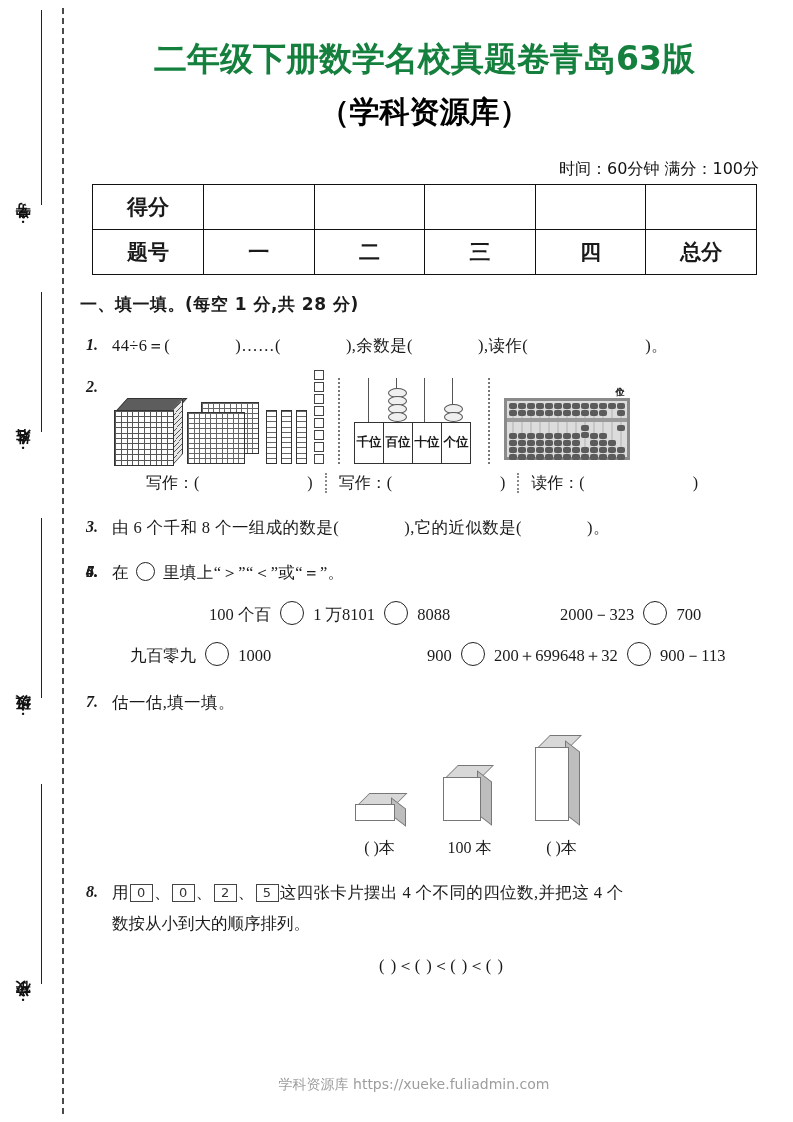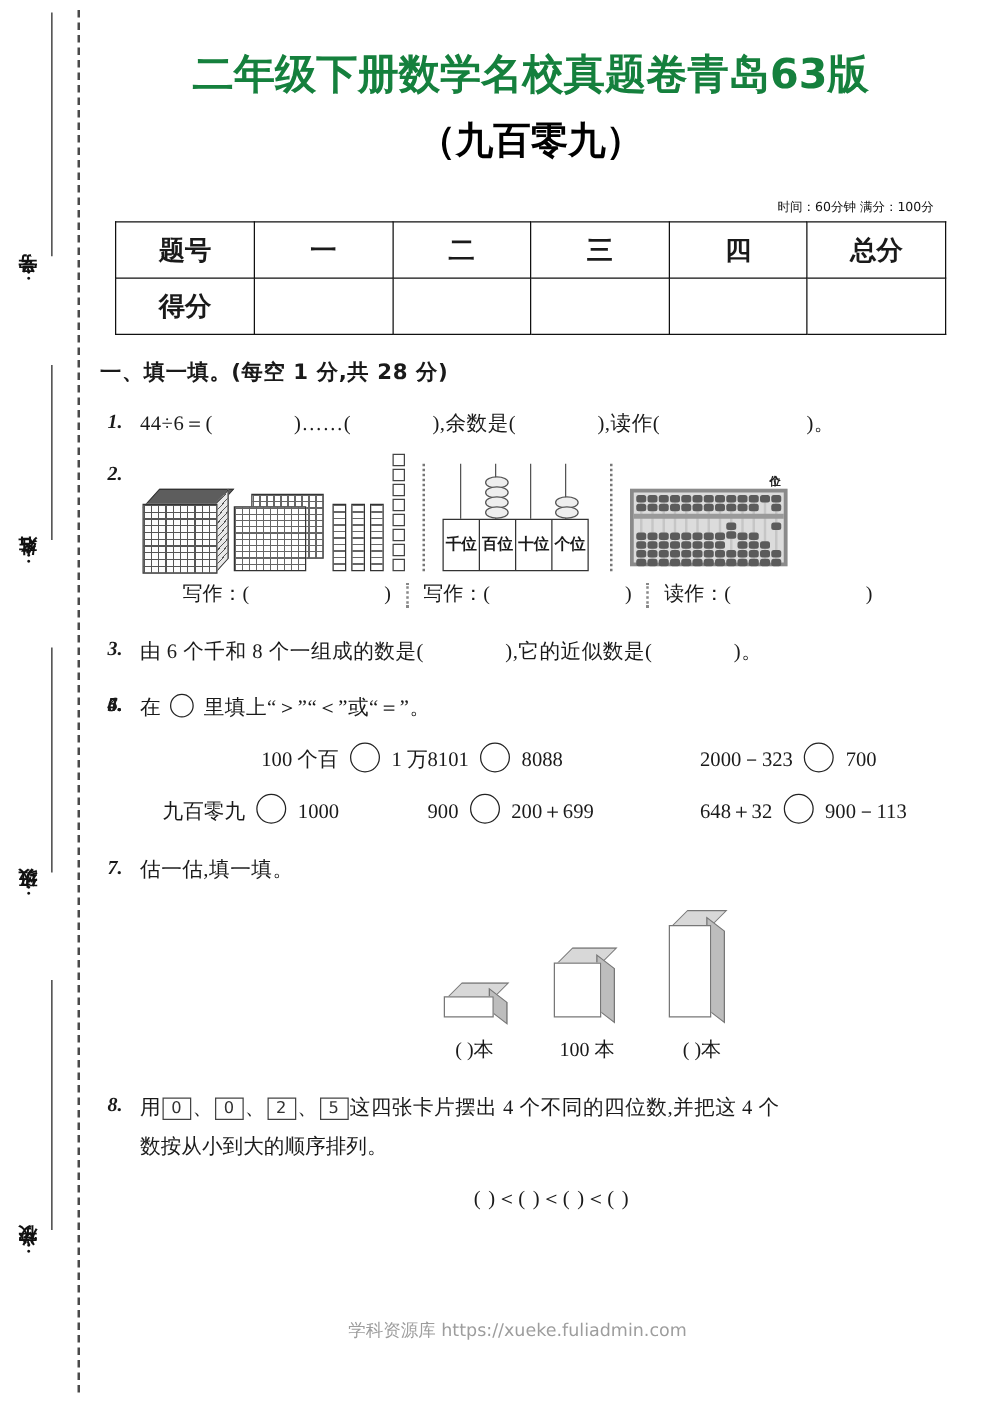--- a/index.html
+++ b/index.html
@@ -37,21 +37,21 @@
     font-family:"DejaVu Sans","Liberation Sans",sans-serif;
     margin-top:38px;line-height:1.28;color:#15803d;
   }
   .subtitle{
     text-align:center;font-size:30px;font-weight:700;
     font-family:"DejaVu Sans","Liberation Sans",sans-serif;
     margin-top:12px;color:#000;
   }
 
   .exam-meta{
-    text-align:right;font-size:10px;margin-top:26px;margin-right:24px;
+    text-align:right;font-size:16px;margin-top:26px;margin-right:12px;
     font-family:"DejaVu Sans","Liberation Sans",sans-serif;color:#111;
   }
 
   table.score{
     border-collapse:collapse;width:665px;margin:4px auto 0 auto;
     table-layout:fixed;
   }
   table.score td{
     border:1.6px solid #111;height:42px;text-align:center;
     font-size:21px;font-weight:700;font-family:"Liberation Serif","DejaVu Serif",serif;
@@ -179,21 +179,21 @@
   .bk .fr{position:absolute;background:#ffffff;border:1px solid #777;}
   .bk .tp{position:absolute;background:#d8d8d8;border:1px solid #777;}
   .bk .sd{position:absolute;background:#bdbdbd;border:1px solid #777;}
   .stack-lab{font-size:16px;margin-top:6px;white-space:nowrap;}
 
   
   .ansline{margin:10px 0 0 0;text-align:center;font-size:16.5px;letter-spacing:1px;}
 
   
   .watermark{
-    position:absolute;left:0;right:0;bottom:48px;text-align:center;
+    position:absolute;left:0;right:0;bottom:28px;text-align:center;
     font-size:14px;color:#9d9d9d;
     font-family:"DejaVu Sans","Liberation Sans",sans-serif;
     padding-left:35px;
   }
   .pagefoot{
     position:absolute;left:0;right:0;bottom:14px;text-align:center;
     font-size:17px;font-weight:700;letter-spacing:7px;color:#111;
     font-family:"Liberation Serif","DejaVu Serif",serif;
   }
 </style>
@@ -214,41 +214,41 @@
     <div class="rail-rule" style="top:518px;height:180px;"></div>
     <div class="rail-label" style="top:704px;">班级:</div>
 
     <div class="rail-rule" style="top:784px;height:200px;"></div>
     <div class="rail-label" style="top:990px;">学校:</div>
   </div>
 
   <div class="content">
 
     <div class="title">二年级下册数学名校真题卷青岛63版</div>
-    <div class="subtitle">（九百零九）</div>
+    <div class="subtitle">（学科资源库）</div>
 
     <div class="exam-meta">时间：60分钟  满分：100分</div>
 
     <table class="score">
       <tbody>
           <tr>
+        <td class="lead">得分</td>
+        <td></td>
+        <td></td>
+        <td></td>
+        <td></td>
+        <td></td>
+      </tr>
+      <tr>
         <td class="lead">题号</td>
         <td>一</td>
         <td>二</td>
         <td>三</td>
         <td>四</td>
         <td>总分</td>
-      </tr>
-      <tr>
-        <td class="lead">得分</td>
-        <td></td>
-        <td></td>
-        <td></td>
-        <td></td>
-        <td></td>
       </tr>
     </tbody>
       </table>
 
     <div class="sec-head">一、填一填。(每空 1 分,共 28 分)</div>
 
     <div class="q">
       <span class="num">1.</span>
       <span class="txt">
         <span>44÷6＝(</span>
@@ -493,21 +493,21 @@
           <span>700</span>
         </span>
       </div>
 
       <div class="cmp-row">
         <span class="cmp-cell" style="width:212px;">
           <span>九百零九</span>
           <span class="circ-lg"></span>
           <span>1000</span>
         </span>
-        <span class="cmp-cell" style="width:218px;">
+        <span class="cmp-cell" style="width:218px;text-align:right;">
           <span>900</span>
           <span class="circ-lg"></span>
           <span>200＋699</span>
         </span>
         <span class="cmp-cell">
           <span>648＋32</span>
           <span class="circ-lg"></span>
           <span>900－113</span>
         </span>
       </div>

